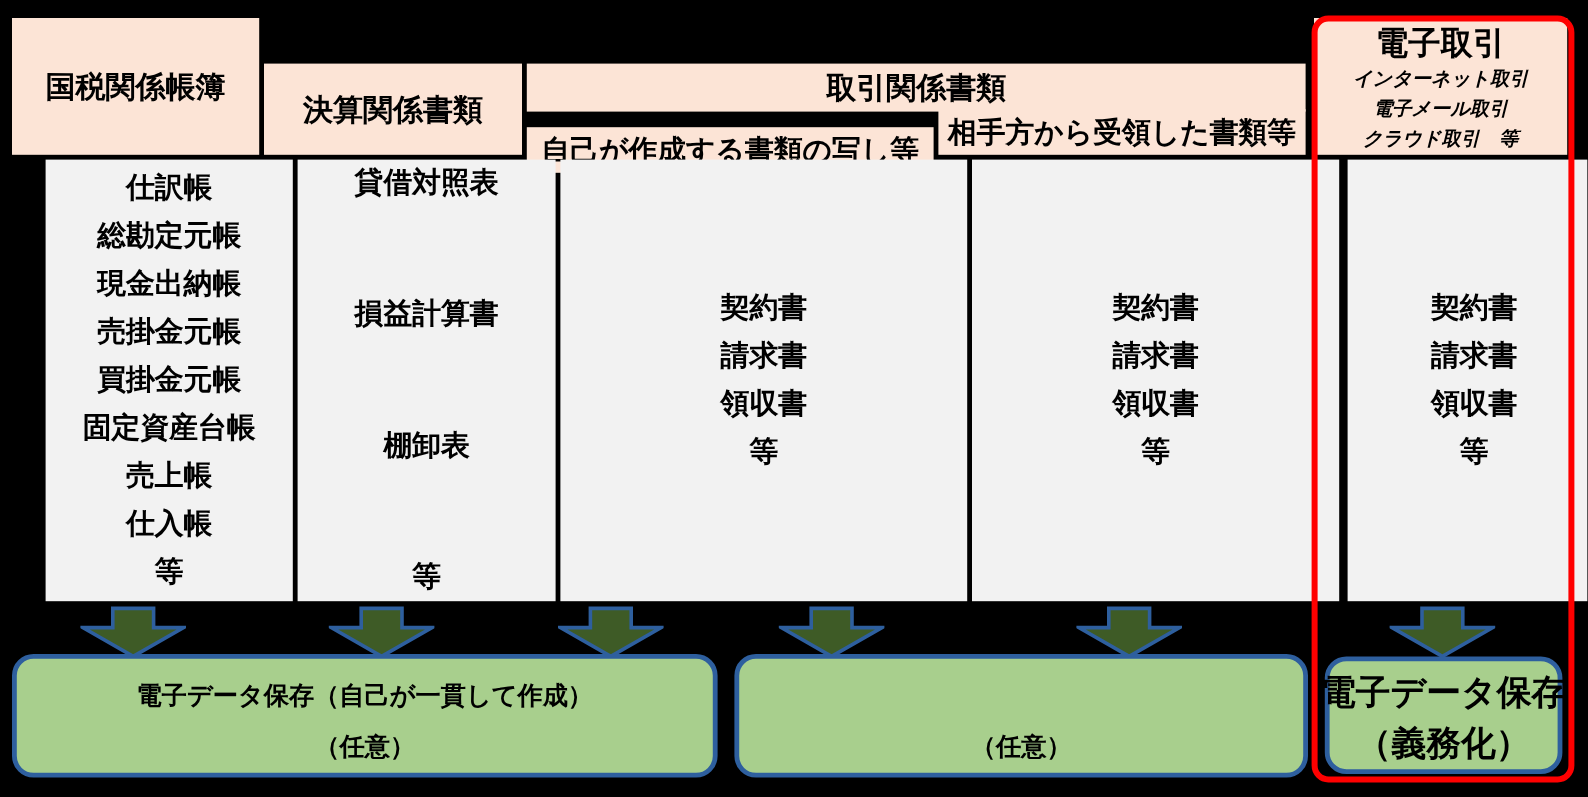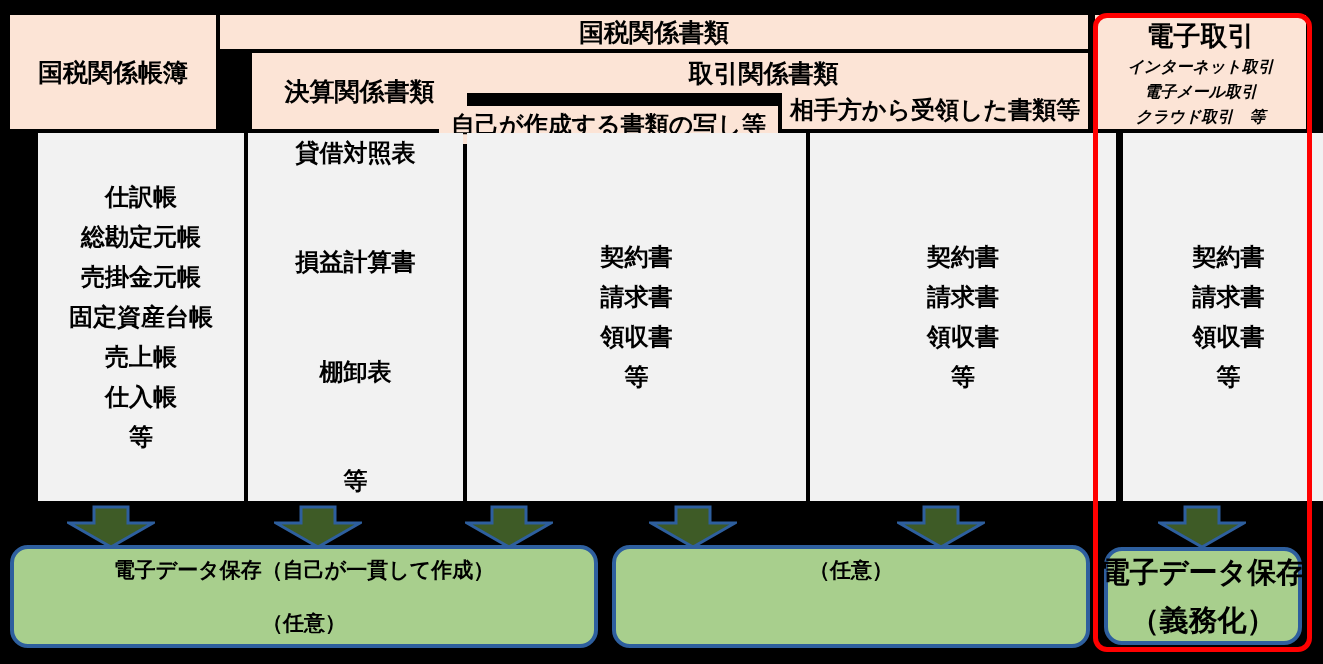--- a/index.html
+++ b/index.html
@@ -10,21 +10,21 @@
     font-weight:700; color: var(--text, #000);
     overflow:hidden;
   }
   .cell { position:absolute; display:flex; align-items:center; justify-content:center; text-align:center; box-sizing:border-box; }
   .th  { background: var(--header_bg, #FCE4D6); font-size:25px; }
   .td  { background: var(--cell_bg, #F2F2F2); flex-direction:column; font-size:24px; line-height:40px;margin-left:28px; }
   .td > div { white-space:nowrap; }
 
   .th-chobo    { left:10px;  top:15px;  width:206px; height:114px; }
   .th-shorui   { left:220px; top:15px;  width:868px; height:34px; }
-  .th-kessan   { left:220px; top:53px;  width:215px; height:76px;margin-left:32px; }
+  .th-kessan   { left:220px; top:53px;  width:215px; height:76px; }
   .th-torihiki { left:439px; top:53px;  width:649px; height:40px; }
   .th-jiko     { left:439px; top:106px;  width:339px; height:38px; font-size:24px; }
   .th-aite     { left:782px; top:91px;  width:306px; height:38px; font-size:24px; }
 
   .td-chobo  { left:10px;  top:133px; width:206px; height:368px; }
   .td-kessan { left:220px; top:133px; width:215px; height:368px;justify-content:space-between; }
   .td-jiko   { left:439px; top:133px; width:339px; height:368px; }
   .td-aite   { left:782px; top:133px; width:306px; height:368px; }
 
   .red-frame {
@@ -40,35 +40,34 @@
   .arrow { position:absolute; width:88px; height:44px; top:505px; }
   .arrow polygon { fill:var(--arrow_fill, #3E5B26); stroke:var(--arrow_stroke, #2E5F9E); stroke-width:3; stroke-linejoin:miter; }
   .arrow-1 { left:67px; }  .arrow-2 { left:274px; } .arrow-3 { left:465px; }
   .arrow-4 { left:649px; } .arrow-5 { left:897px; } .arrow-6 { left:1158px; }
 
   .gbox {
     position:absolute; box-sizing:border-box;
     background: var(--box_fill, #A8CF8D);
     border:4px solid var(--box_border, #2E5F9E);
     border-radius:18px;
-    display:flex; flex-direction:column; align-items:center; justify-content:space-between;
+    display:flex; flex-direction:column; align-items:center; justify-content:flex-end;
     text-align:center; font-size:21px; line-height:42px;
   }
   .gbox > div { white-space:nowrap; }
   .gbox-data    { left:10px;   top:545px; width:588px; height:103px; }
   .gbox-scan    { left:612px;  top:545px; width:478px; height:103px; }
   .gbox-must    { left:1104px; top:547px; width:198px; height:98px; z-index:6; font-size:29px; }
 </style>
 </head>
 <body>
 
 <div class="stage">
 
   <div class="cell th th-chobo">国税関係帳簿</div>
-  <div class="cell th th-shorui">国税関係書類</div>
   <div class="cell th th-kessan">決算関係書類</div>
   <div class="cell th th-torihiki">取引関係書類</div>
   <div class="cell th th-jiko">自己が作成する書類の写し等</div>
   <div class="cell th th-aite">相手方から受領した書類等</div>
 
   <div class="cell th th-denshi">
     <div class="e-title">電子取引</div>
     <div class="subtypes">
         <div>インターネット取引</div>
         <div>電子メール取引</div>
@@ -78,21 +77,23 @@
   <div class="cell td td-denshi">
       <div>契約書</div>
       <div>請求書</div>
       <div>領収書</div>
       <div>等</div>
     </div>
 
   <div class="cell td td-chobo">
       <div>仕訳帳</div>
       <div>総勘定元帳</div>
+      <div>現金出納帳</div>
       <div>売掛金元帳</div>
+      <div>買掛金元帳</div>
       <div>固定資産台帳</div>
       <div>売上帳</div>
       <div>仕入帳</div>
       <div>等</div>
     </div>
   <div class="cell td td-kessan">
       <div>貸借対照表</div>
       <div>損益計算書</div>
       <div>棚卸表</div>
       <div>等</div>

